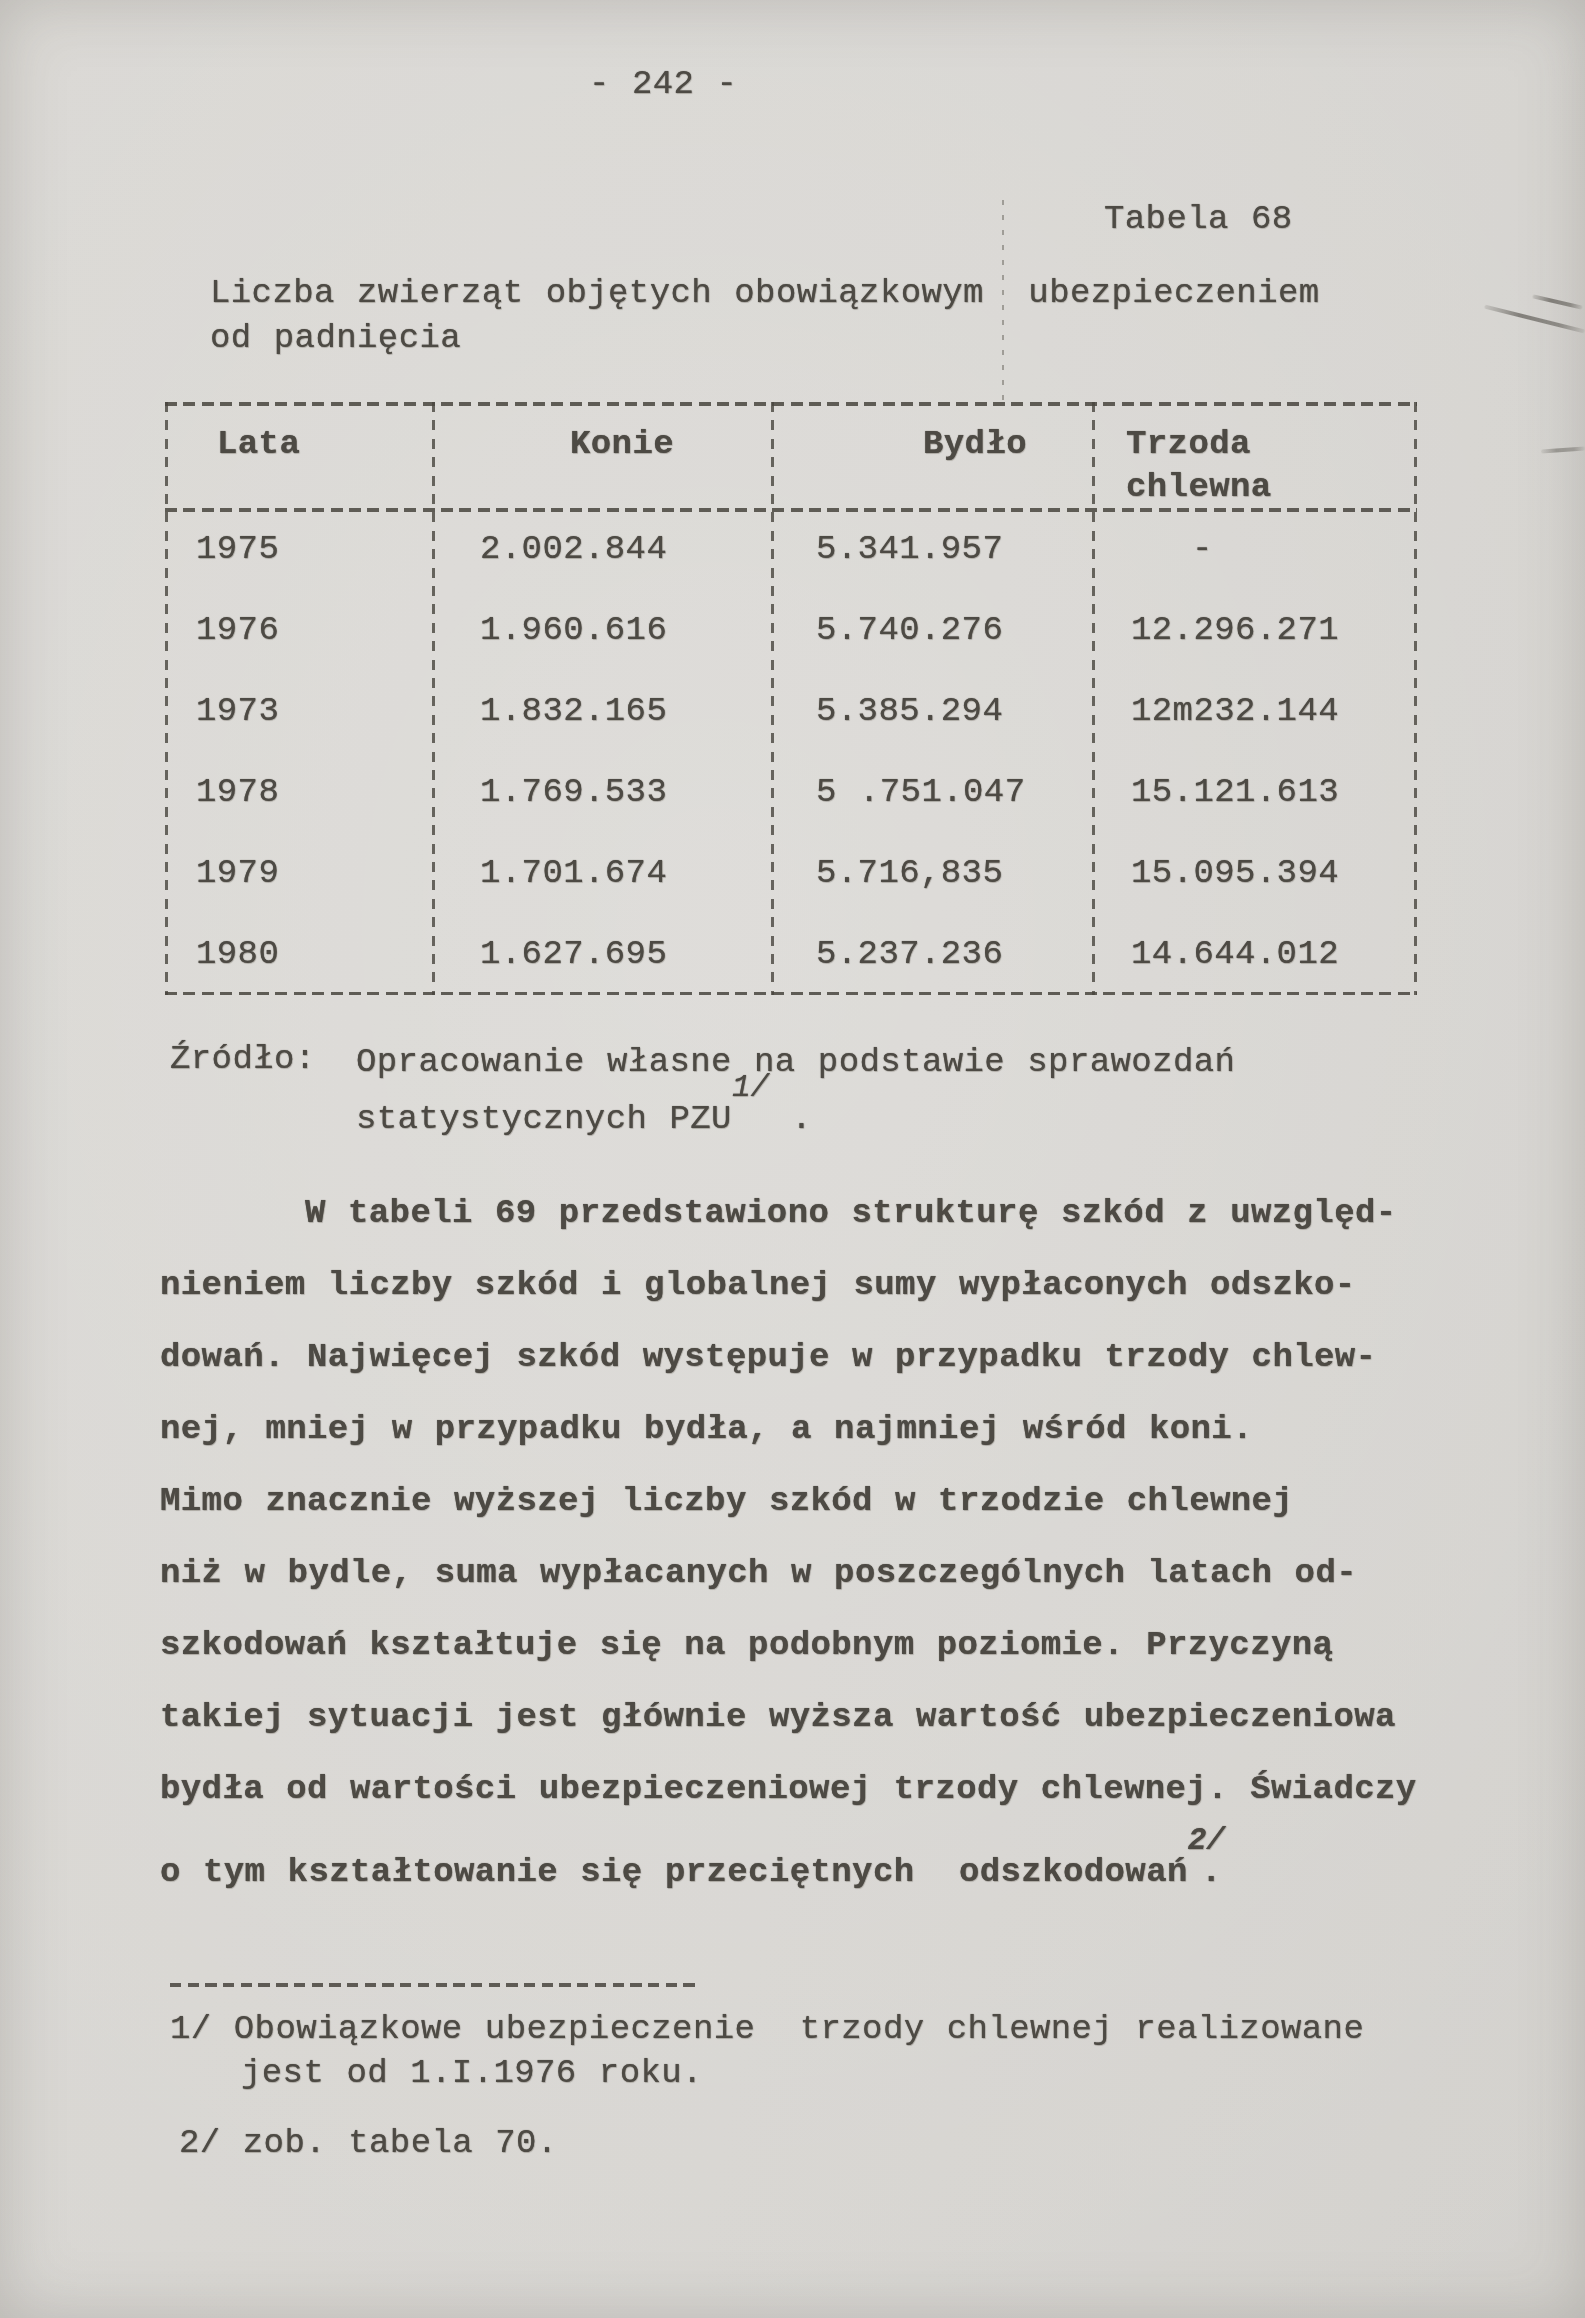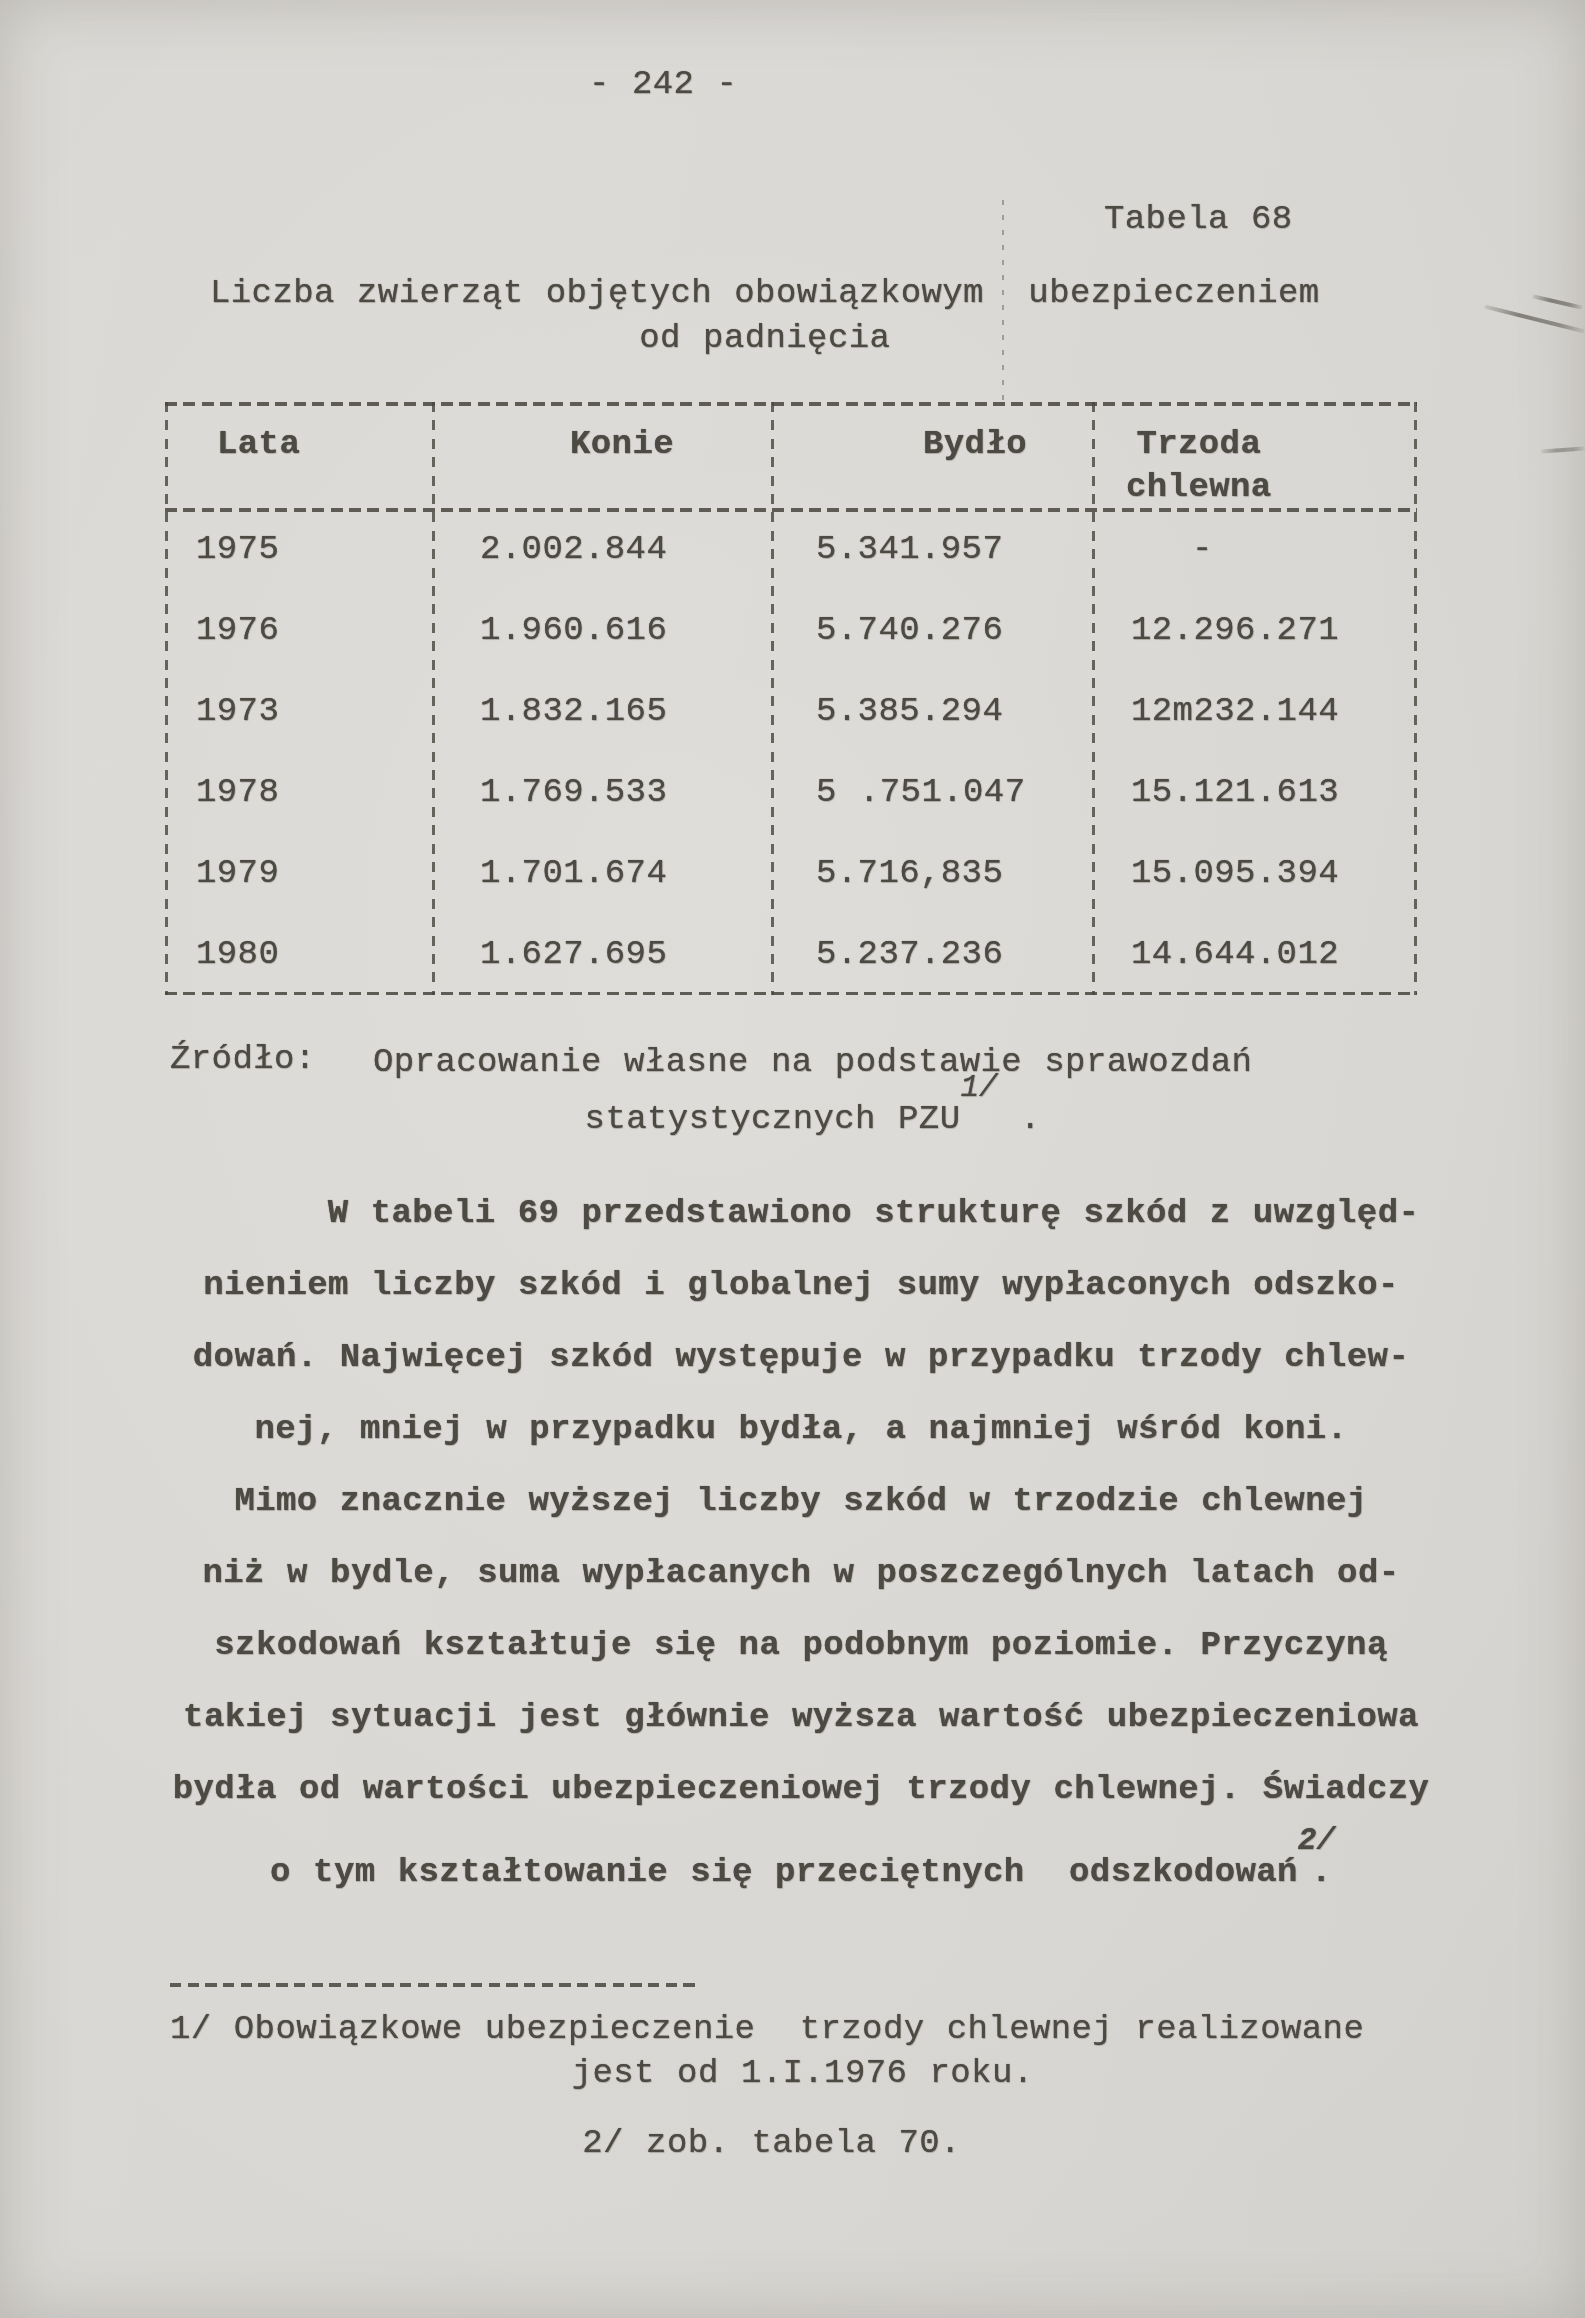--- a/index.html
+++ b/index.html
@@ -17,21 +17,21 @@
     box-shadow: inset 0 0 64px rgba(90,86,80,0.25);
   }
   .ink {
     font-size: 34px;
     letter-spacing: 0.4px;
     word-spacing: 1.4px;
     color: #4d4a44;
     text-shadow: 0 0 1px rgba(78,74,66,0.85), 0.7px 0.7px 0.7px rgba(120,115,105,0.35);
   }
   .pre { white-space: pre; }
-  .abs { position: absolute; text-align: center; }
+  .abs { position: absolute; }
 
   
   .crease {
     position: absolute; left: 1002px; top: 200px; width: 2.1px; height: 200px;
     background: repeating-linear-gradient(180deg, rgba(110,107,100,0.55) 0 5px, transparent 5px 15px);
     filter: blur(0.4px);
   }
   .pencil {
     position: absolute; border-radius: 2.1px;
     background: linear-gradient(90deg, rgba(95,92,86,0.15), rgba(85,82,76,0.65) 35%, rgba(85,82,76,0.55) 75%, rgba(95,92,86,0.1));
@@ -80,21 +80,21 @@
   .hc2 { padding-left: 152px; }
   .hc3 { padding-left: 33px; }
   .dc0 { padding-left: 31px; }
   .dc1 { padding-left: 48px; }
   .dc2 { padding-left: 45px; }
   .dc3 { padding-left: 38px; }
   .cell-dash { padding-left: 99px; }
 
   
   .source-label { left: 170px; top: 1040px; }
-  .source-lines { left: 356px; top: 1040px; line-height: 45px; margin-left: 17px; }
+  .source-lines { left: 356px; top: 1040px; line-height: 45px; }
   .fn-sup {
     display: inline-block; position: relative; top: -20px;
     font-size: 31px; letter-spacing: 0; font-style: italic;
   }
   .ref-period { display: inline-block; }
   .tuck { margin-left: -24px; }
 
   
   .body-text { left: 160px; top: 1177px; line-height: 72px; width: 1282px; font-weight: bold; }
   .indent { text-indent: 145px; }

